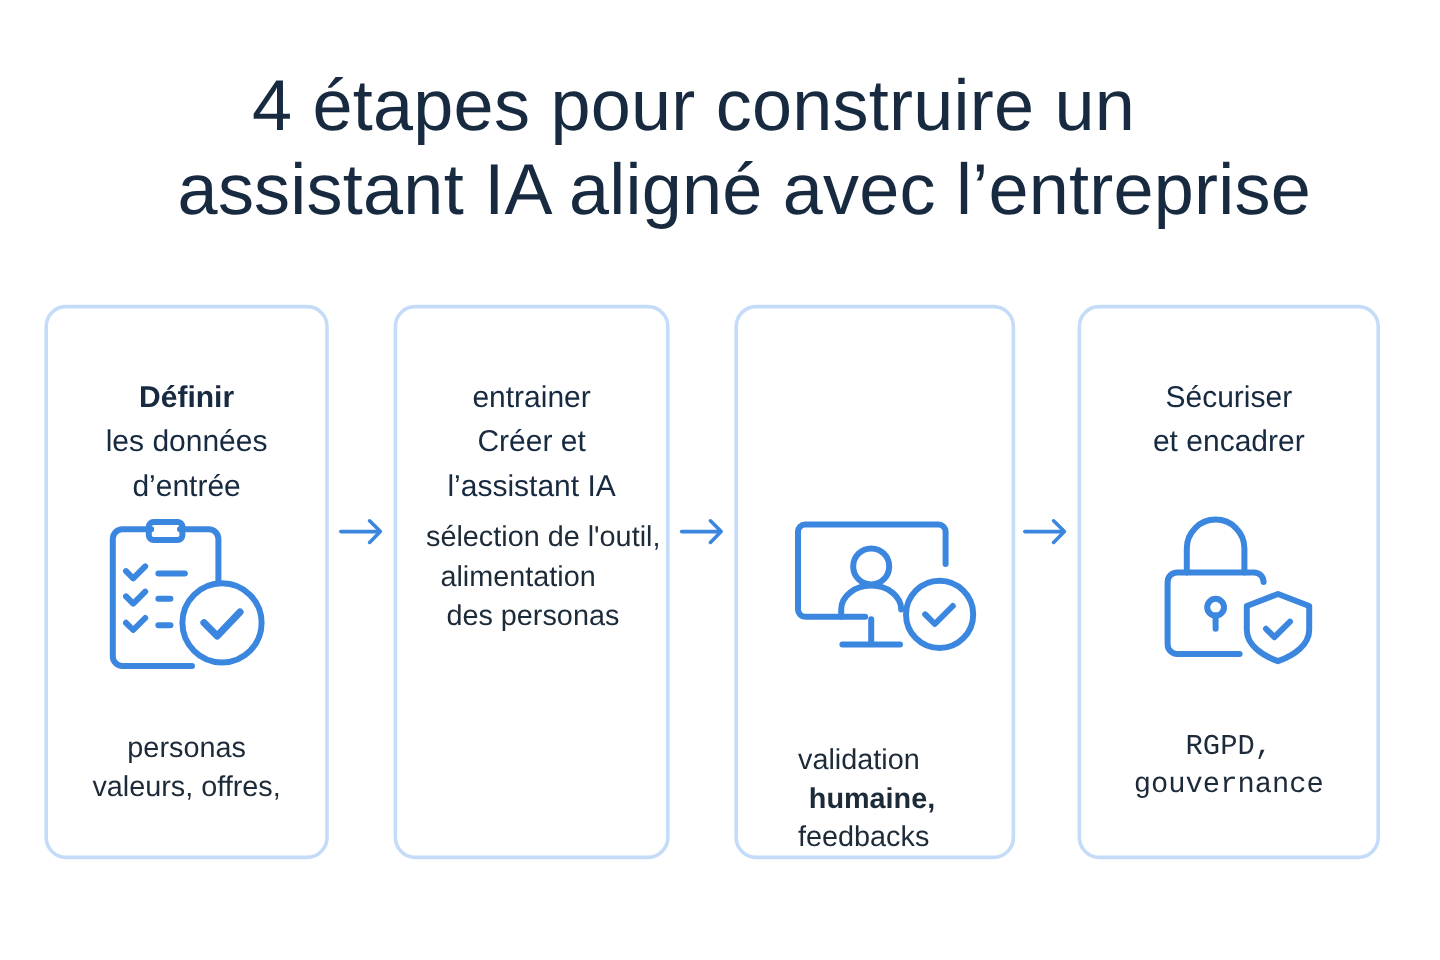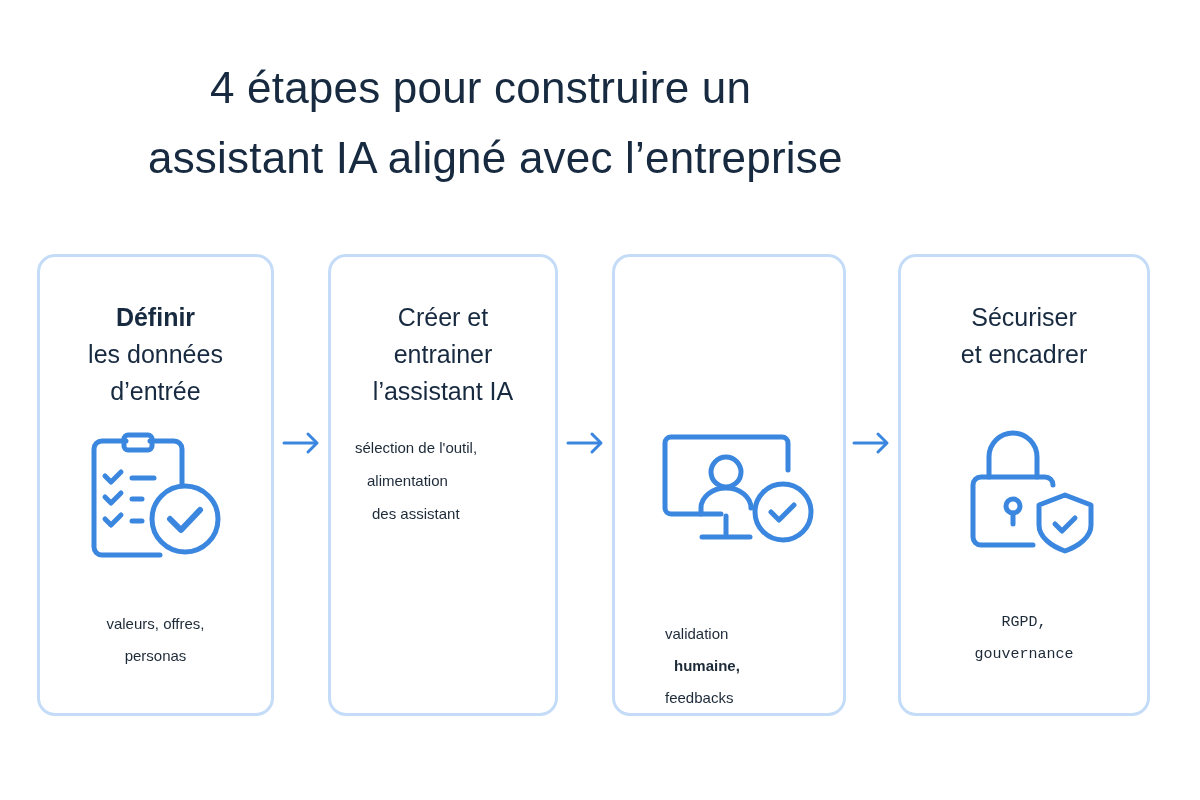--- a/index.html
+++ b/index.html
@@ -14,21 +14,21 @@
       position: relative;
       font-family: "Liberation Sans", "DejaVu Sans", sans-serif;
       color: #14243a;
     }
     .title {
       position: absolute;
       left: 0;
       width: 1200px;
       margin: 0;
       font-weight: 400;
-      font-size: 44px;
+      font-size: 60px;
       line-height: 60px;
       color: #172a40;
       letter-spacing: 0.2px;
       white-space: nowrap;
       text-align: center;
     }
     .title-line1 { top: 58px; left: 210px; width: auto; }
     .title-line2 { top: 128px; left: 148px; width: auto; }
 
     .card {
@@ -41,31 +41,31 @@
       box-sizing: border-box;
     }
     .card-heading {
       position: absolute;
       left: 0;
       right: 0;
       text-align: center;
       font-size: 25px;
       line-height: 37px;
       color: #172a40;
-      margin: 0;
+      margin: 14px;
     }
     .card-heading .hl { display: block; white-space: nowrap; }
     .card-heading .bold { font-weight: 700; }
     .card-heading .medium { font-weight: 400; }
     .card-body {
       position: absolute;
       left: 0;
       right: 0;
       text-align: center;
-      font-size: 15px;
+      font-size: 24px;
       line-height: 32px;
       color: #1d2a38;
     }
     .card-body .bl { display: block; white-space: nowrap; }
 
     .icon {
       position: absolute;
     }
     .arrow {
       position: absolute;
@@ -97,40 +97,40 @@
     <path d="M44 47 H66"></path>
     <path d="M17 66 l6 6 l10 -10"></path>
     <path d="M44 68 H54"></path>
     <path d="M17 88 l6 6 l10 -10"></path>
     <path d="M44 90 H54"></path>
 
     <circle cx="97" cy="88" r="33" fill="#ffffff"></circle>
     <path d="M82 88 l11 11 l19 -20" stroke-width="6"></path>
   </svg>
   <div class="card-body" style="top:351px;">
+    <span class="bl">personas</span>
     <span class="bl">valeurs, offres,</span>
-    <span class="bl">personas</span>
   </div>
 </div>
 
 <svg class="arrow" style="left:281px;" viewBox="0 0 40 26" fill="none" stroke="#3b87e0" stroke-width="3" stroke-linecap="round" stroke-linejoin="round">
   <path d="M3 13 H35"></path>
   <path d="M27 4 L36 13 L27 22"></path>
 </svg>
 
 <div class="card" style="left:328px; width:230px;">
   <h2 class="card-heading" style="top:42px;">
+    <span class="hl medium">entrainer</span>
     <span class="hl medium">Créer et</span>
-    <span class="hl medium">entrainer</span>
     <span class="hl medium">l’assistant IA</span>
   </h2>
   <div class="card-body" style="top:174px; text-align:left; left:24px; line-height:33px;">
     <span class="bl">sélection de l'outil,</span>
     <span class="bl" style="padding-left:12px;">alimentation</span>
-    <span class="bl" style="padding-left:17px;">des assistant</span>
+    <span class="bl" style="padding-left:17px;">des personas</span>
   </div>
 </div>
 
 <svg class="arrow" style="left:565px;" viewBox="0 0 40 26" fill="none" stroke="#3b87e0" stroke-width="3" stroke-linecap="round" stroke-linejoin="round">
   <path d="M3 13 H35"></path>
   <path d="M27 4 L36 13 L27 22"></path>
 </svg>
 
 <div class="card" style="left:612px; width:234px;">
   <svg class="icon" style="left:46px; top:175px;" width="160" height="115" viewBox="0 0 160 115" fill="none" stroke="#3b87e0" stroke-width="5" stroke-linecap="round" stroke-linejoin="round">

